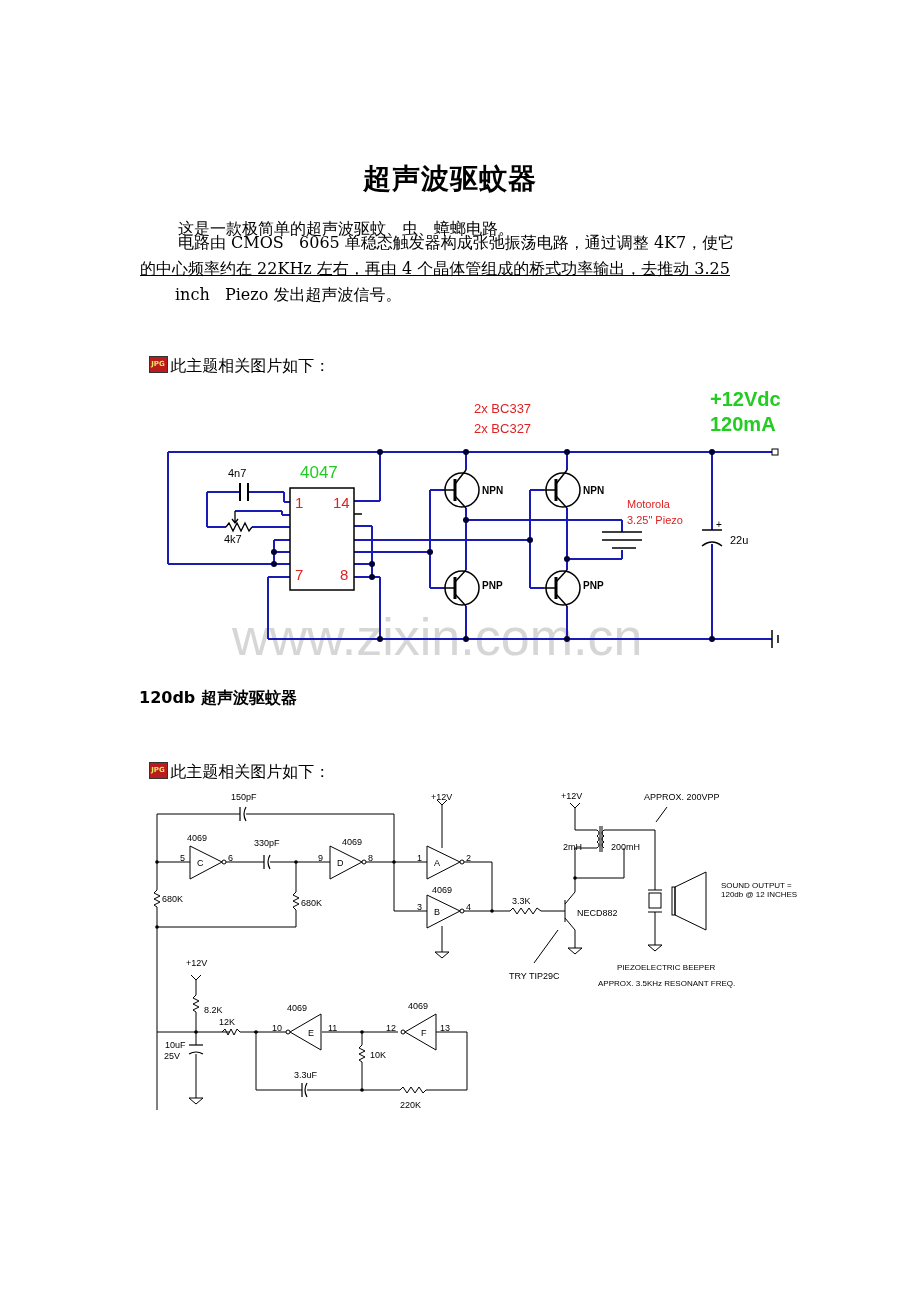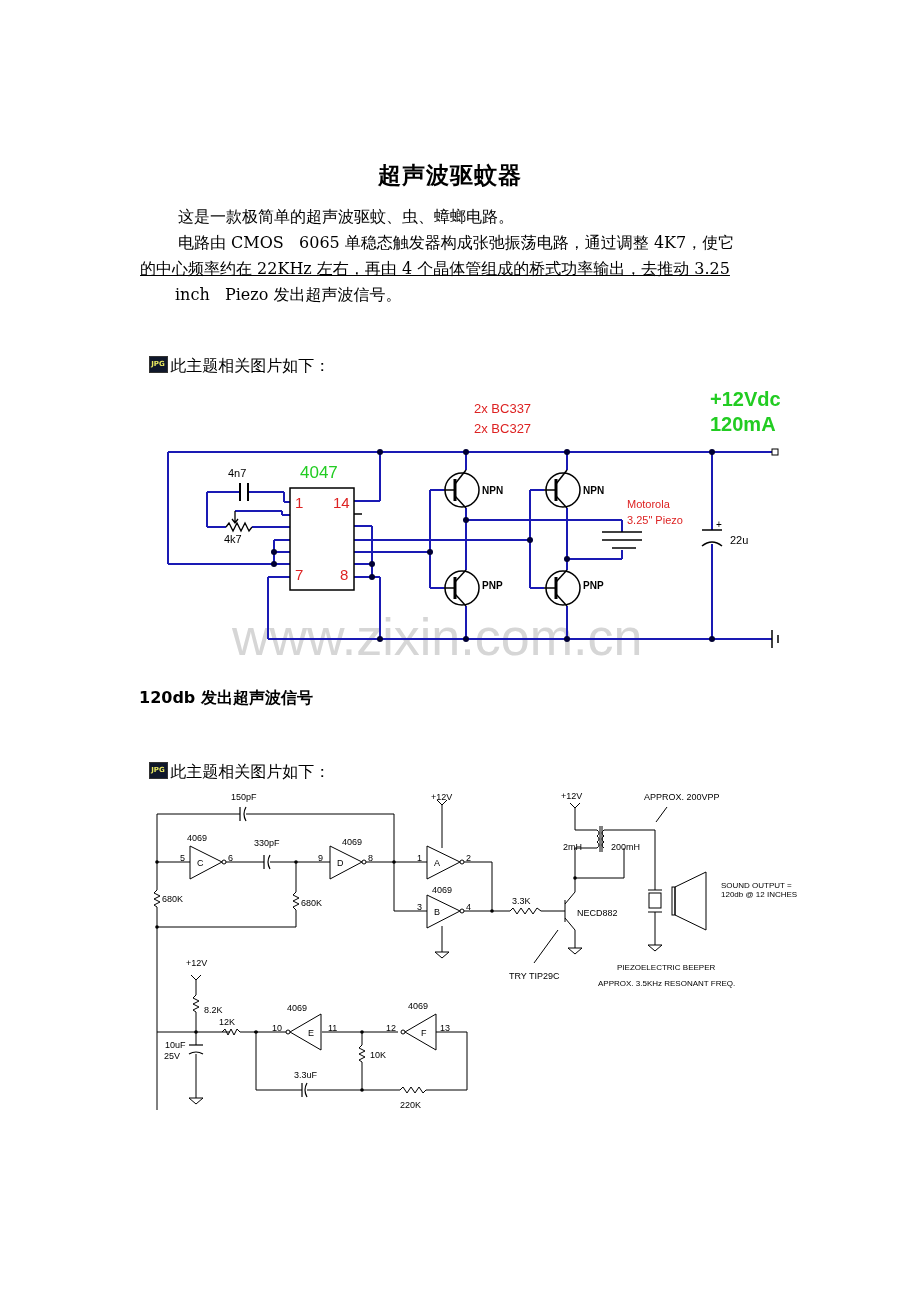--- a/index.html
+++ b/index.html
@@ -1,35 +1,35 @@
 <!DOCTYPE html>
 <html><head>
 <meta charset="utf-8">
 <style>
   html, body { margin:0; padding:0; background:#ffffff; }
   body { width:920px; height:1302px; position:relative; overflow:hidden;
          font-family:"DejaVu Serif", serif; color:#000; }
   .abs { position:absolute; }
-  .title { left:0; width:900px; top:160px; text-align:center; font-size:23px; font-weight:bold;
+  .title { left:0; width:900px; top:160px; text-align:center; font-size:28px; font-weight:bold;
            font-family:"DejaVu Sans", sans-serif; letter-spacing:1px; }
   .para { font-size:16px; line-height:26px; white-space:pre; }
-  .jpg-icon { display:inline-block; width:17px; height:15px; background:#0f172a; border:1px solid #333;
+  .jpg-icon { display:inline-block; width:17px; height:15px; background:#b91c1c; border:1px solid #333;
               position:relative; vertical-align:-2px; margin-right:2px; }
   .jpg-icon span { position:absolute; left:1px; top:3px; font-size:7px; color:#e8e860;
                    font-family:"DejaVu Sans", sans-serif; font-weight:bold; line-height:8px; }
   .h2 { font-size:16px; font-weight:bold; font-family:"DejaVu Sans", sans-serif; }
   svg text { font-family:"Liberation Sans", sans-serif; }
   .wm { font-family:"Liberation Sans", sans-serif; font-size:52px; fill:#d6d6d6; }
 </style>
 </head>
 <body>
 
 <div class="abs title">超声波驱蚊器</div>
 
-<div class="abs para" style="left:178px;top:204px;">这是一款极简单的超声波驱蚊、虫、蟑螂电路。</div>
+<div class="abs para" style="left:178px;top:216px;">这是一款极简单的超声波驱蚊、虫、蟑螂电路。</div>
 <div class="abs para" style="left:178px;top:230px;">电路由 CMOS   6065 单稳态触发器构成张弛振荡电路，通过调整 4K7，使它</div>
 <div class="abs para" style="left:140px;top:256px;text-decoration:underline;">的中心频率约在 22KHz 左右，再由 4 个晶体管组成的桥式功率输出，去推动 3.25</div>
 <div class="abs para" style="left:175px;top:282px;">inch   Piezo 发出超声波信号。</div>
 
 <div class="abs para" style="left:139px;top:327px;">
   <span class="jpg-icon"><span>JPG</span></span><span>此主题相关图片如下：</span>
 </div>
 
 <svg class="abs" style="left:0;top:380px;" width="920" height="290">
   <g>
@@ -180,21 +180,21 @@
       <circle cx="567" cy="179" r="3"></circle>
       <circle cx="430" cy="172" r="3"></circle>
       <circle cx="530" cy="160" r="3"></circle>
     <circle cx="274" cy="172" r="3"></circle>
       <circle cx="274" cy="184" r="3"></circle>
       <circle cx="372" cy="184" r="3"></circle>
       <circle cx="372" cy="197" r="3"></circle>
   </g>
 </svg>
 
-<div class="abs h2" style="left:139px;top:688px;">120db 发出超声波信号</div>
+<div class="abs h2" style="left:139px;top:688px;">120db 超声波驱蚊器</div>
 
 <div class="abs para" style="left:139px;top:733px;">
   <span class="jpg-icon"><span>JPG</span></span><span>此主题相关图片如下：</span>
 </div>
 
 <svg class="abs" style="left:0;top:780px;" width="920" height="340" font-size="9">
   <g stroke="#000" stroke-width="1" fill="none">
     <line x1="157" y1="34" x2="240" y2="34"></line>
       <line x1="246" y1="34" x2="394" y2="34"></line>
     <line x1="157" y1="34" x2="157" y2="110"></line>

